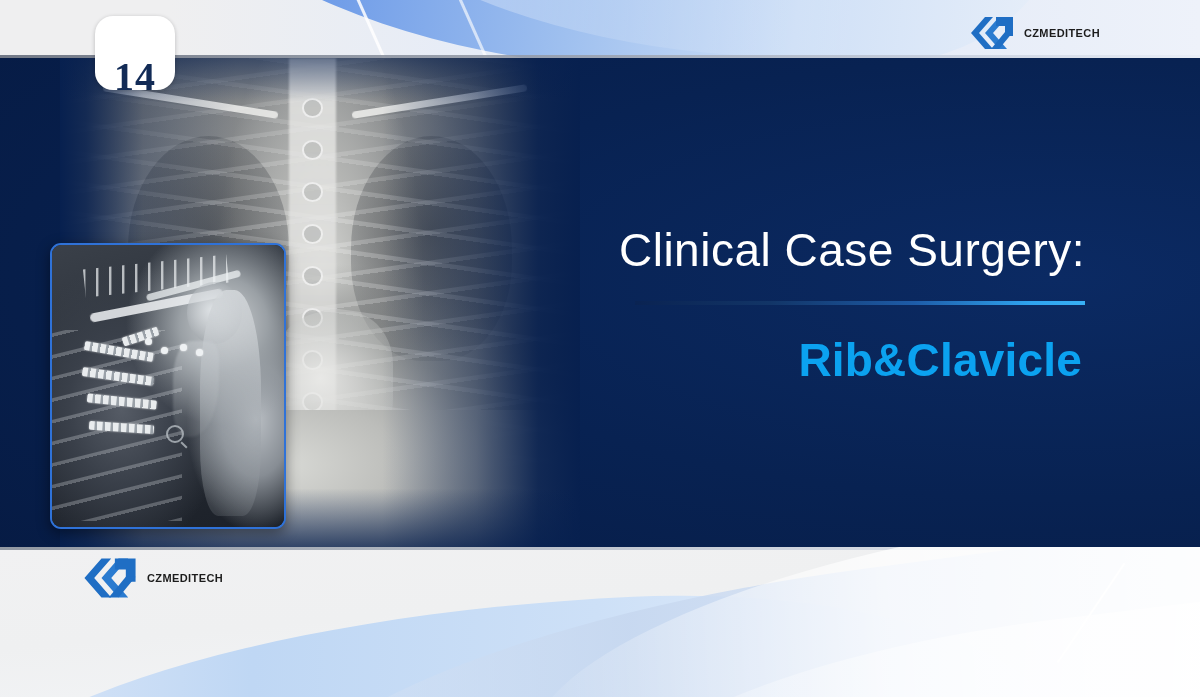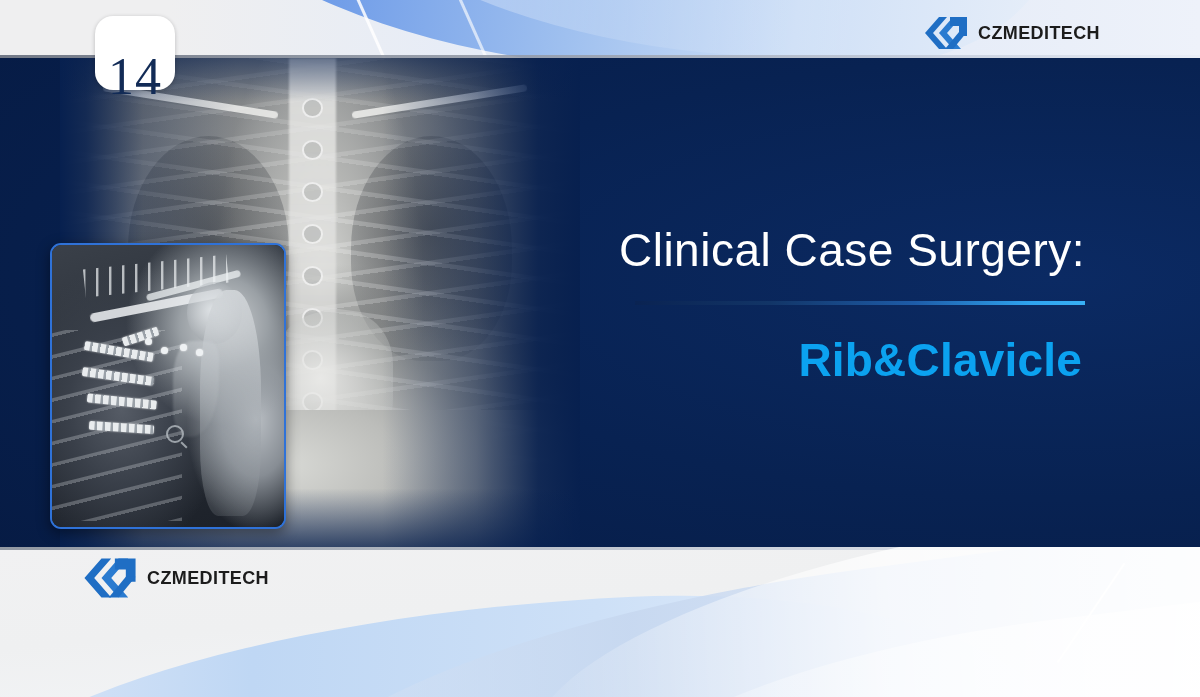--- a/index.html
+++ b/index.html
@@ -66,21 +66,21 @@
       rgba(7,32,79,0) 34%, rgba(7,32,79,0) 62%,
       rgba(7,32,79,.45) 80%, rgba(7,32,79,.92) 92%, rgba(7,32,79,1) 100%);}
   .xray-fade-v{position:absolute;inset:0;
     background:linear-gradient(180deg, rgba(7,32,79,.55) 0%, rgba(7,32,79,0) 9%,
                rgba(7,32,79,0) 88%, rgba(7,32,79,.75) 100%);}
 
   
   .badge{position:absolute;left:95px;top:16px;width:80px;height:74px;background:#fff;
          border-radius:18px;box-shadow:0 1px 4px rgba(0,0,0,.22);
          display:flex;align-items:center;justify-content:center;z-index:40;}
-  .badge span{font-family:"Liberation Serif", serif;font-size:52px;font-weight:400;color:#122b56;
+  .badge span{font-family:"Liberation Serif", serif;font-size:40px;font-weight:700;color:#122b56;
               letter-spacing:1px;line-height:1;margin-top:48px;}
 
   
   .inset{position:absolute;left:50px;top:185px;width:232px;height:282px;
          border:2px solid #2f72d8;border-radius:11px;overflow:hidden;z-index:30;
          box-shadow:0 4px 14px rgba(0,0,0,.45);background:#1d222c;}
   .inset-img{position:absolute;inset:0;
     background:
       radial-gradient(42% 36% at 74% 28%, #cfd2d4 0%, #9aa0a5 45%, rgba(90,96,104,0) 100%),
       radial-gradient(30% 40% at 88% 62%, #b9bec3 0%, #878d94 50%, rgba(70,76,84,0) 100%),
@@ -142,21 +142,21 @@
          border-top-left-radius:460px 130px;transform:rotate(-7deg);}
   .shineb{position:absolute;left:1090px;top:6px;width:2px;height:120px;background:rgba(255,255,255,.9);
          transform:rotate(34deg);filter:blur(.4px);}
   .t-url{position:absolute;right:118px;top:17px;font-size:22px;color:#1d1d1d;letter-spacing:1.2px;
          white-space:nowrap;font-weight:400;}
 
   
   .logo{display:flex;align-items:center;gap:9px;}
   .logo-top{position:absolute;right:100px;top:16px;z-index:45;}
   .logo-bot{position:absolute;left:82px;top:10px;}
-  .logo-word{font-size:18px;font-weight:700;color:#1c1c1c;letter-spacing:.4px;}
+  .logo-word{font-size:11px;font-weight:700;color:#1c1c1c;letter-spacing:.4px;}
   svg.mark{display:block;}
 </style>
 </head>
 <body>
 
 <div id="stage">
 
   <div class="topband">
     <div class="topswoosh"></div>
     <div class="topswoosh2"></div>

